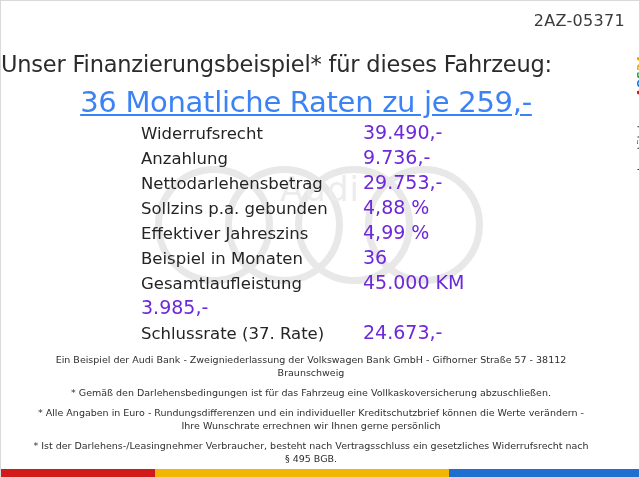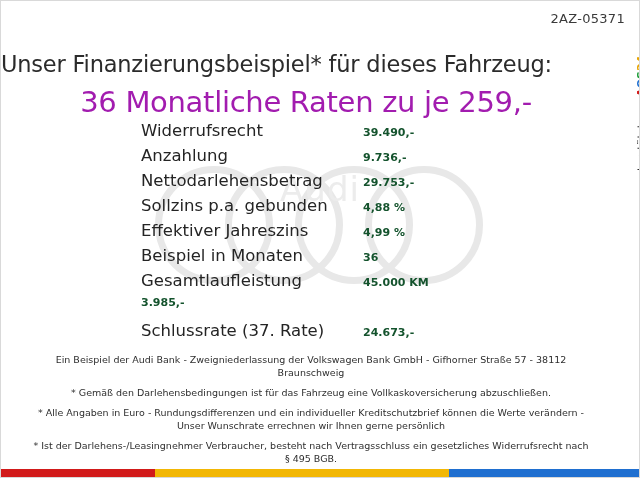--- a/index.html
+++ b/index.html
@@ -57,21 +57,21 @@
     font-family: "DejaVu Sans", sans-serif;
     letter-spacing: 1px;
     pointer-events: none;
   }
 
   
   .doc-id {
     position: absolute;
     top: 10px;
     right: 14px;
-    font-size: 13px;
+    font-size: 16px;
     color: #3a3a3a;
     letter-spacing: 0.3px;
     margin-left: 16px;
   }
 
   
   .headline {
     position: absolute;
     top: 50px;
     left: 0;
@@ -81,22 +81,23 @@
     color: #2b2b2b;
     letter-spacing: -0.2px;
   }
   .subheadline {
     position: absolute;
     top: 84px;
     left: 0;
     width: 610px;
     text-align: center;
     font-size: 29px;
-    color: #a21caf;
+    color: #3b82f6;
     letter-spacing: -0.3px;
+    text-decoration: underline;
   }
 
   
   .finance-table {
     position: absolute;
     top: 120px;
     left: 140px;
     width: 400px;
   }
   .frow {
@@ -104,24 +105,23 @@
     align-items: baseline;
     height: 25px;
   }
   .flabel {
     width: 222px;
     font-size: 16.5px;
     color: #242424;
     white-space: nowrap;
   }
   .fvalue {
-    font-size: 11px;
-    color: #14532d;
+    font-size: 19px;
+    color: #6d28d9;
     white-space: nowrap;
-    font-weight: bold;
   }
 
   
   .footnotes {
     position: absolute;
     top: 352px;
     left: 30px;
     width: 560px;
     text-align: center;
   }
@@ -216,21 +216,21 @@
     </div>
     <div class="frow">
       <div class="flabel">Schlussrate (37. Rate)</div>
       <div class="fvalue">24.673,-</div>
     </div>
   </div>
 
   <div class="footnotes">
     <div class="fn">Ein Beispiel der Audi Bank -  Zweigniederlassung der Volkswagen Bank GmbH - Gifhorner Straße 57 - 38112 Braunschweig</div>
     <div class="fn">* Gemäß den Darlehensbedingungen ist für das Fahrzeug eine Vollkaskoversicherung abzuschließen.</div>
-    <div class="fn">* Alle Angaben in Euro - Rundungsdifferenzen und ein individueller Kreditschutzbrief können die Werte verändern - Unser Wunschrate errechnen wir Ihnen gerne persönlich</div>
+    <div class="fn">* Alle Angaben in Euro - Rundungsdifferenzen und ein individueller Kreditschutzbrief können die Werte verändern - Ihre Wunschrate errechnen wir Ihnen gerne persönlich</div>
     <div class="fn">* Ist der Darlehens-/Leasingnehmer Verbraucher, besteht nach Vertragsschluss ein gesetzliches Widerrufsrecht nach § 495 BGB.</div>
   </div>
 
   <div class="support">
     <span>unterstützt von </span><span class="brand-a">A</span><span class="brand-o">O</span><span class="brand-s">S</span><span class="brand-24">24</span><span>.com</span>
   </div>
 
   <div class="bottom-bar">
     <div class="bb-seg bb-red"></div>
     <div class="bb-seg bb-yellow"></div>

